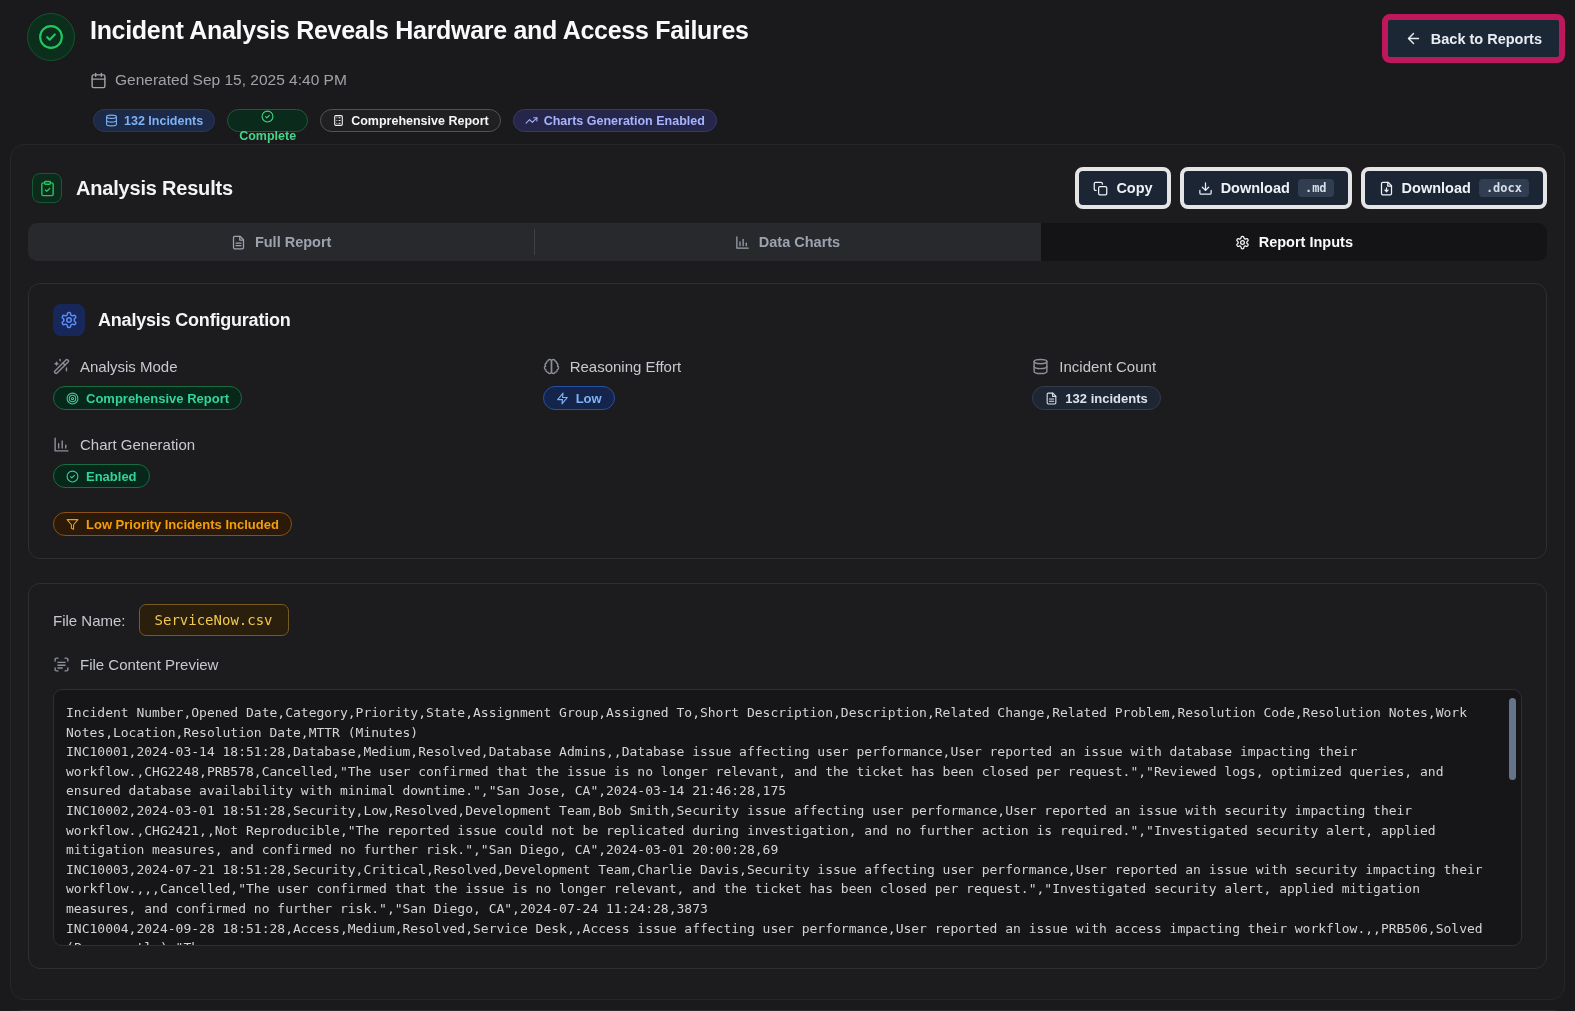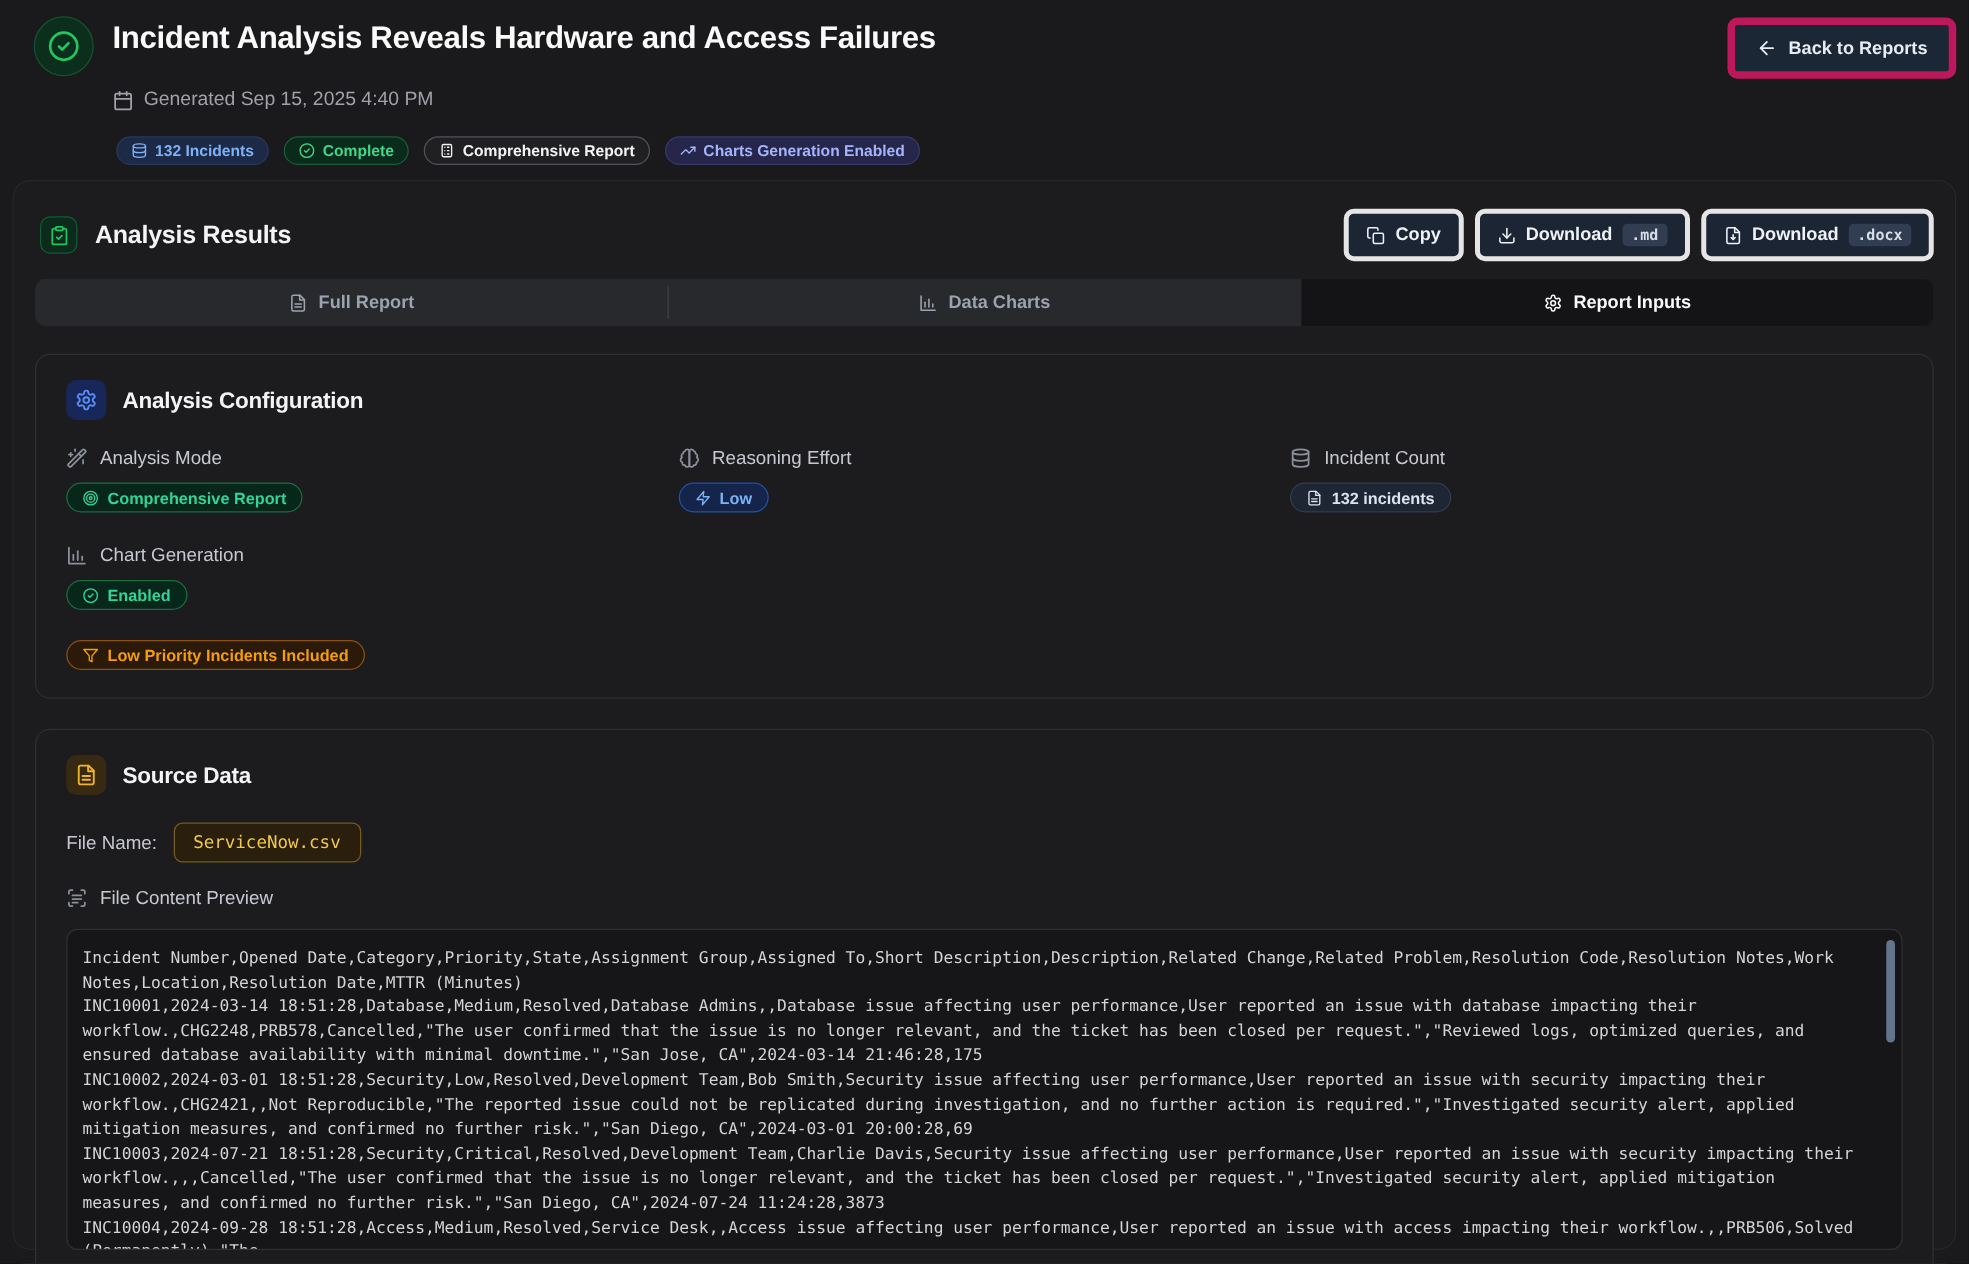--- a/index.html
+++ b/index.html
@@ -13,21 +13,21 @@
   .top-header { padding:13px 10px 0 27px; position:relative; }
   .title-row { display:flex; align-items:flex-start; gap:15px; }
   .status-circle { width:48px; height:48px; border-radius:50%; background:#0b2e1d; border:1px solid #14532d;
     display:flex; align-items:center; justify-content:center; color:#22c55e; }
   .page-title { font-size:25px; font-weight:800; letter-spacing:-0.3px; color:#fafafa; padding-top:3px; }
   .generated-row { margin:10px 0 0 63px; display:flex; align-items:center; gap:8px; color:#a1a1aa; font-size:15.5px; }
   .hdr-badges { margin:20px 0 0 66px; display:flex; gap:12px; }
   .badge { display:inline-flex; align-items:center; gap:6px; height:23px; padding:0 11px; border-radius:12px;
     font-size:12.5px; font-weight:700; white-space:nowrap; }
   .badge-blue   { background:#1d2a47; color:#7db2f7; border:1px solid #27395e; }
-  .badge-green  { background:#0a2a1c; color:#43d687; border:1px solid #1d5c38; }
+  .badge-green  { background:#0a2a1c; color:#43d687; border:1px solid #1d5c38;flex-direction:column; }
   .badge-plain  { background:#202023; color:#f4f4f5; border:1px solid #52525b; }
   .badge-purple { background:#26264a; color:#a5b4fc; border:1px solid #38386b; }
   .back-btn { position:absolute; top:14px; right:10px; display:flex; align-items:center; gap:9px;
     background:#1c2736; border:6px solid #be185d; color:#e8edf4; font-size:14.5px; font-weight:700;
     padding:10px 17px; border-radius:8px; cursor:pointer; }
 
   
   .main-card { margin:12px 10px 0 10px; background:#1c1c1f; border:1px solid #27272b;
     border-radius:14px; padding:16px 17px 20px 17px; height:856px; }
   .results-header { display:flex; align-items:center; gap:14px; padding:6px 0 14px 4px; }
@@ -362,28 +362,20 @@
       </div>
       <span class="pill pill-orange">
         <svg class="ic" width="13" height="13" fill="none" stroke="currentColor" stroke-width="2" stroke-linecap="round" stroke-linejoin="round">
             <use href="#i-filter"></use>
           </svg>
         <span>Low Priority Incidents Included</span>
       </span>
     </div>
 
     <div class="sub-card">
-      <div class="sub-head">
-        <div class="sub-icon amber">
-          <svg class="ic" width="18" height="18" fill="none" stroke="currentColor" stroke-width="2" stroke-linecap="round" stroke-linejoin="round">
-              <use href="#i-file-text"></use>
-            </svg>
-        </div>
-        <div class="sub-title">Source Data</div>
-      </div>
       <div class="file-row">
         <span class="file-label">File Name:</span>
         <span class="file-chip">ServiceNow.csv</span>
       </div>
       <div class="preview-label">
         <svg class="ic" width="17" height="17" fill="none" stroke="currentColor" stroke-width="2" stroke-linecap="round" stroke-linejoin="round">
             <use href="#i-scan-text"></use>
           </svg>
         <span>File Content Preview</span>
       </div>

